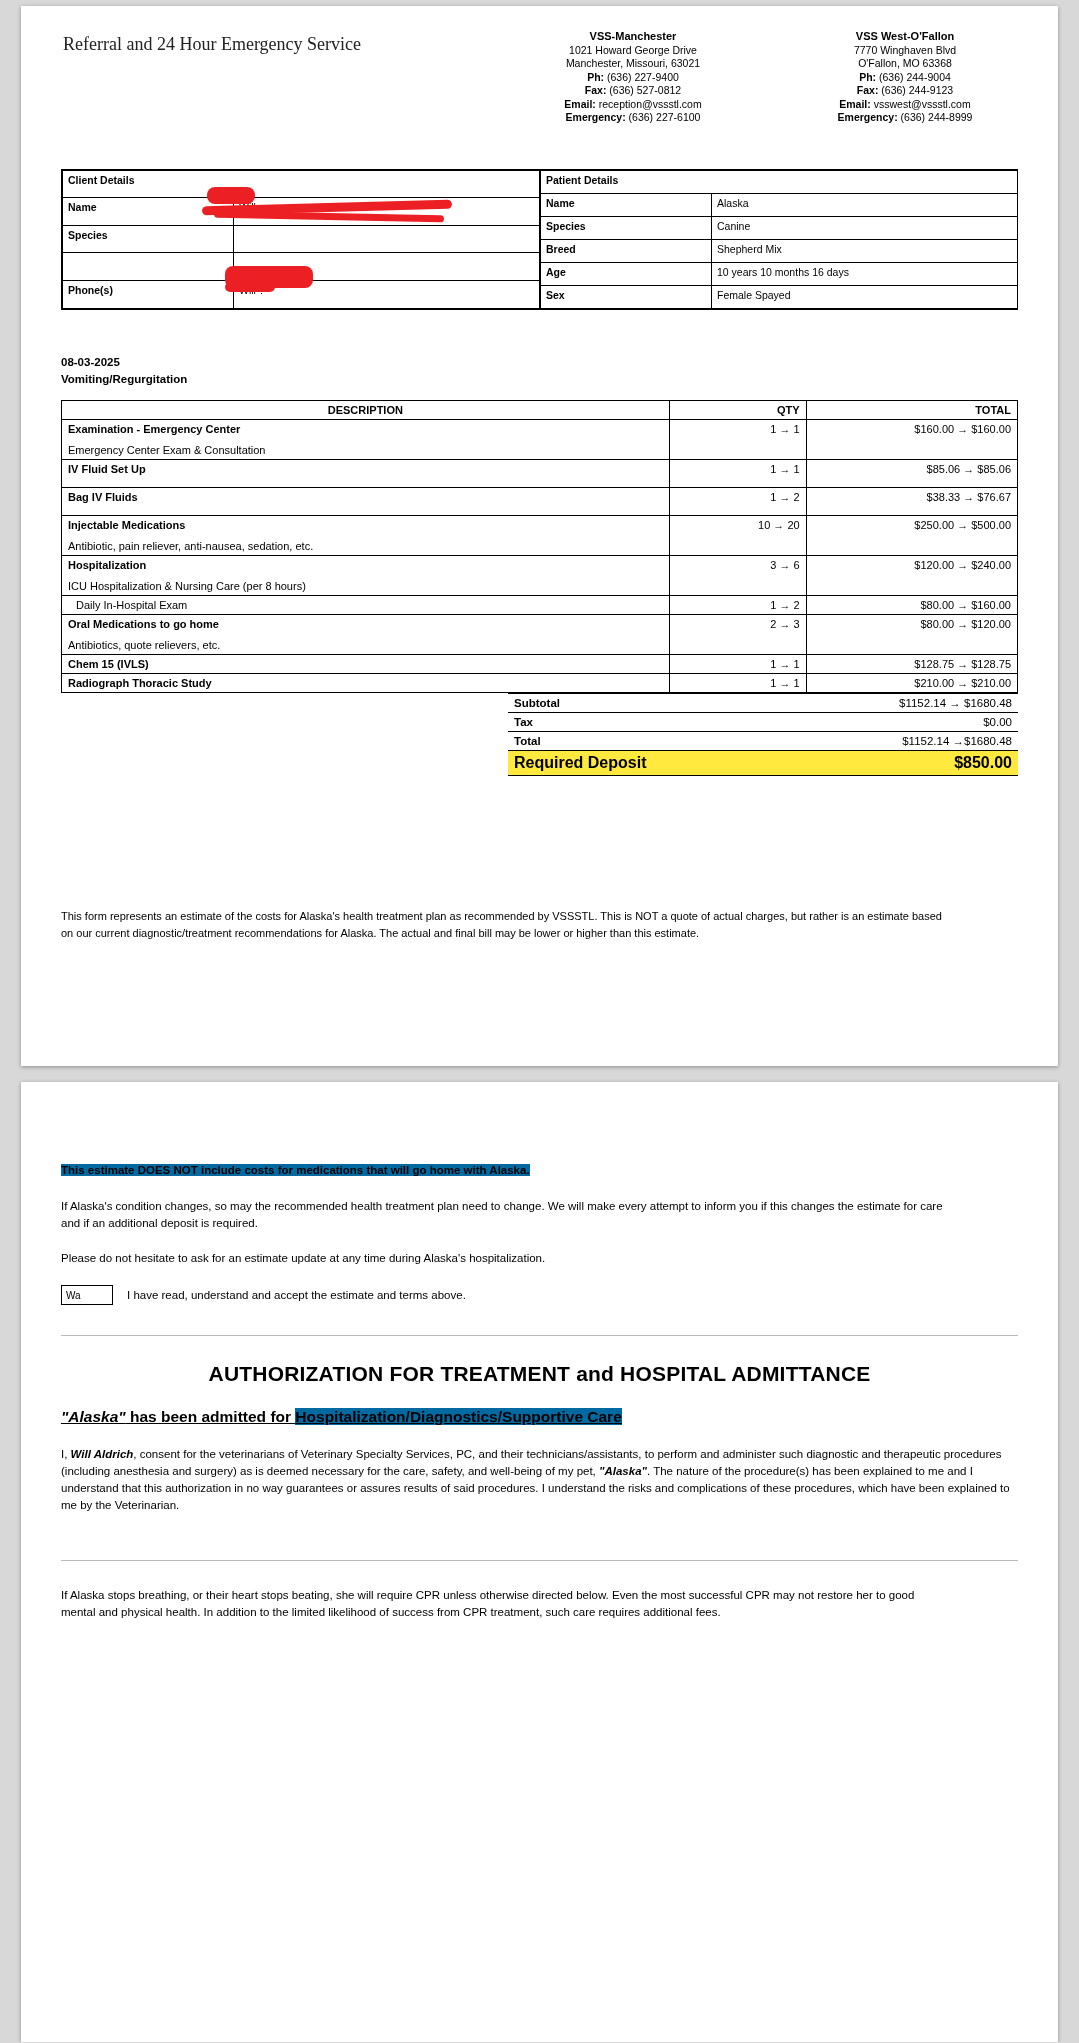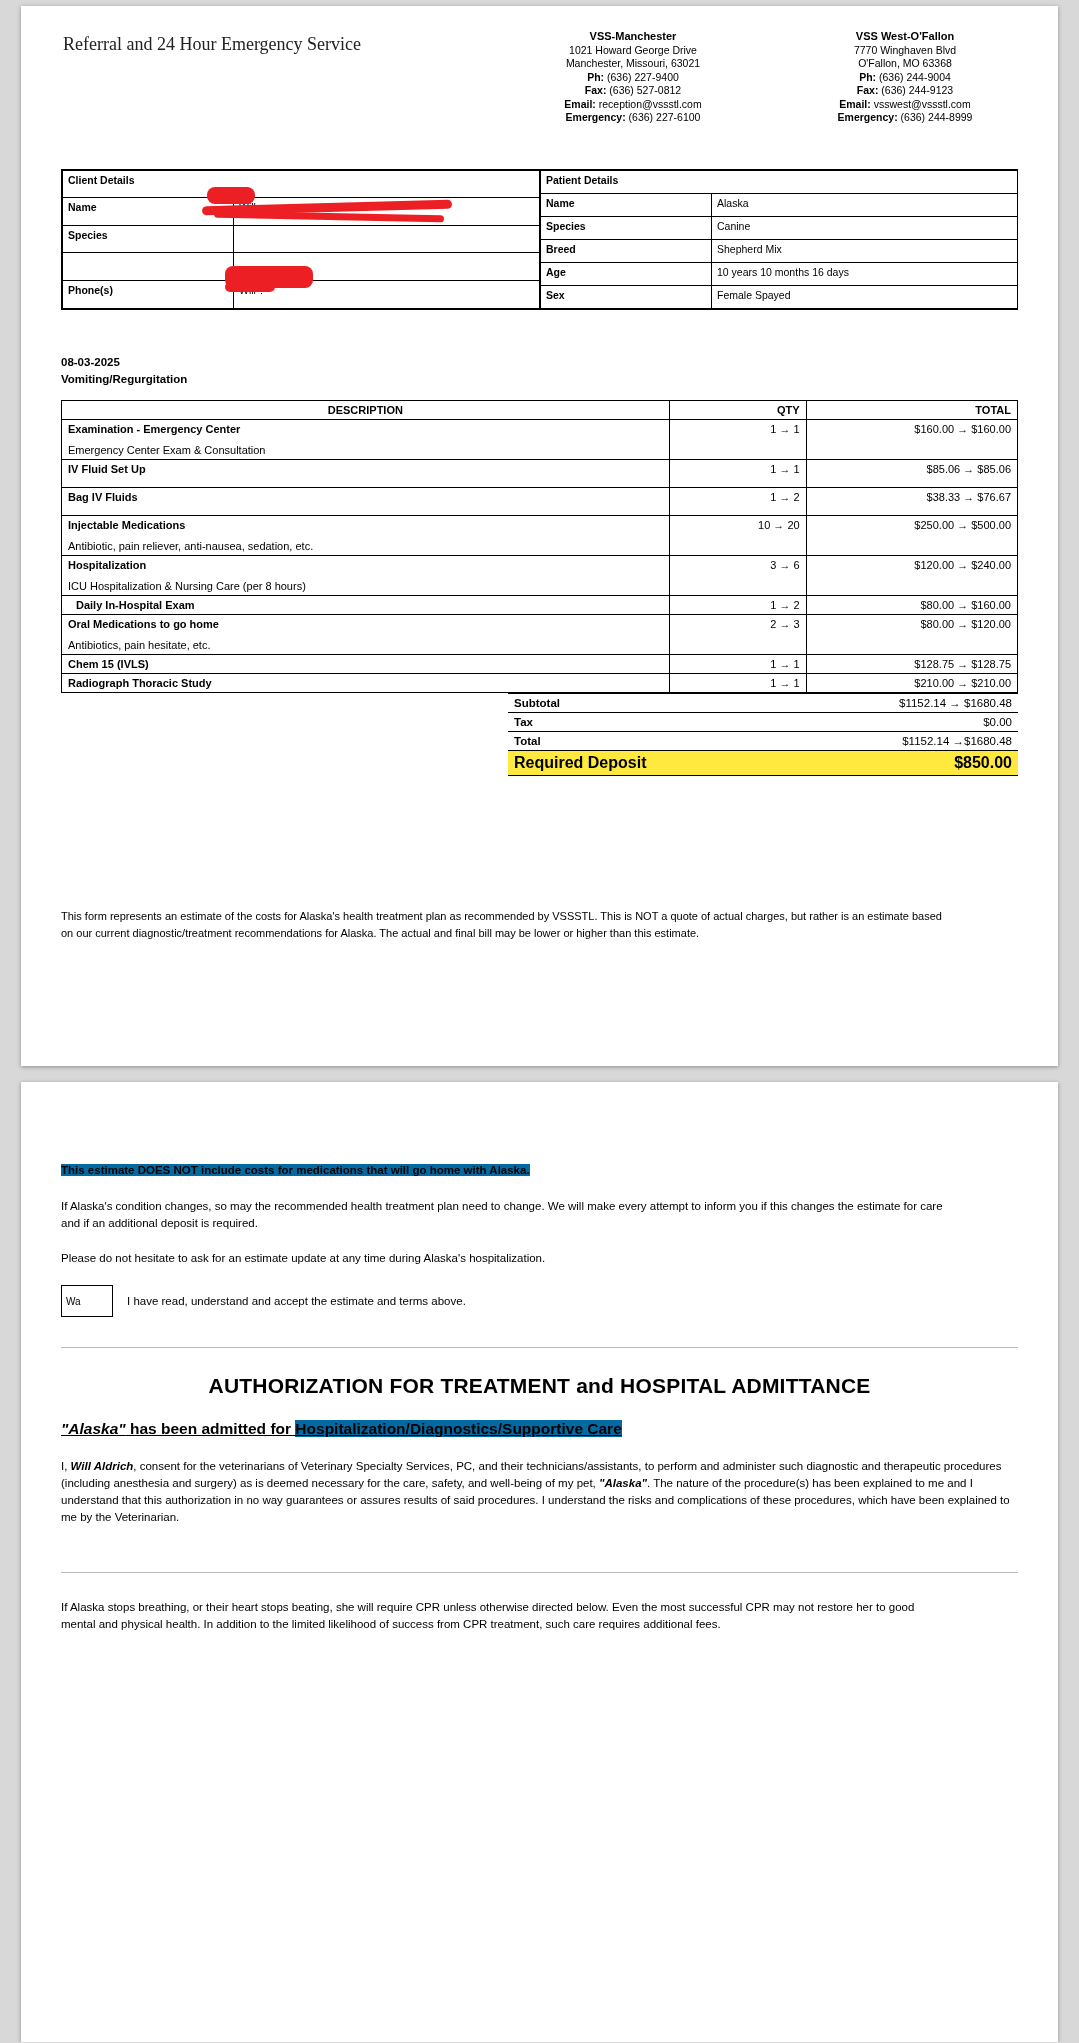--- a/index.html
+++ b/index.html
@@ -167,21 +167,21 @@
   .bold-hl {
     font-weight: bold;
     font-size: 11.5px;
     display: inline-block;
     margin-bottom: 22px;
   }
   .accept-row { display: flex; align-items: center; gap: 14px; margin: 2px 0 30px 0; }
   .initials {
     border: 1px solid #000;
     width: 52px;
-    height: 32px;
+    height: 20px;
     font-size: 10px;
     padding: 2px 4px;
     box-sizing: border-box;
     font-family: "Liberation Sans", sans-serif;
   }
   .accept-row .txt { font-size: 11.5px; }
   hr.rule { border: none; border-top: 1px solid #bbbbbb; margin: 24px 0 26px 0; }
   h1.auth {
     text-align: center;
     font-size: 21px;
@@ -337,29 +337,29 @@
     <tr>
       <td>
         <div style="font-weight:bold;">Hospitalization</div>
         <div style="padding-top:9px;">ICU Hospitalization &amp; Nursing Care (per 8 hours)</div>
       </td>
       <td class="qty">3 → 6</td>
       <td class="tot">$120.00 → $240.00</td>
     </tr>
     <tr>
       <td>
-        <div style="font-weight:bold;padding-left:8px;">Daily In-Hospital Exam</div>
+        <div style="font-weight:normal;padding-left:8px;">Daily In-Hospital Exam</div>
       </td>
       <td class="qty">1 → 2</td>
       <td class="tot">$80.00 → $160.00</td>
     </tr>
     <tr>
       <td>
         <div style="font-weight:bold;">Oral Medications to go home</div>
-        <div style="padding-top:9px;">Antibiotics, pain hesitate, etc.</div>
+        <div style="padding-top:9px;">Antibiotics, quote relievers, etc.</div>
       </td>
       <td class="qty">2 → 3</td>
       <td class="tot">$80.00 → $120.00</td>
     </tr>
     <tr>
       <td>
         <div style="font-weight:bold;">Chem 15 (IVLS)</div>
       </td>
       <td class="qty">1 → 1</td>
       <td class="tot">$128.75 → $128.75</td>

